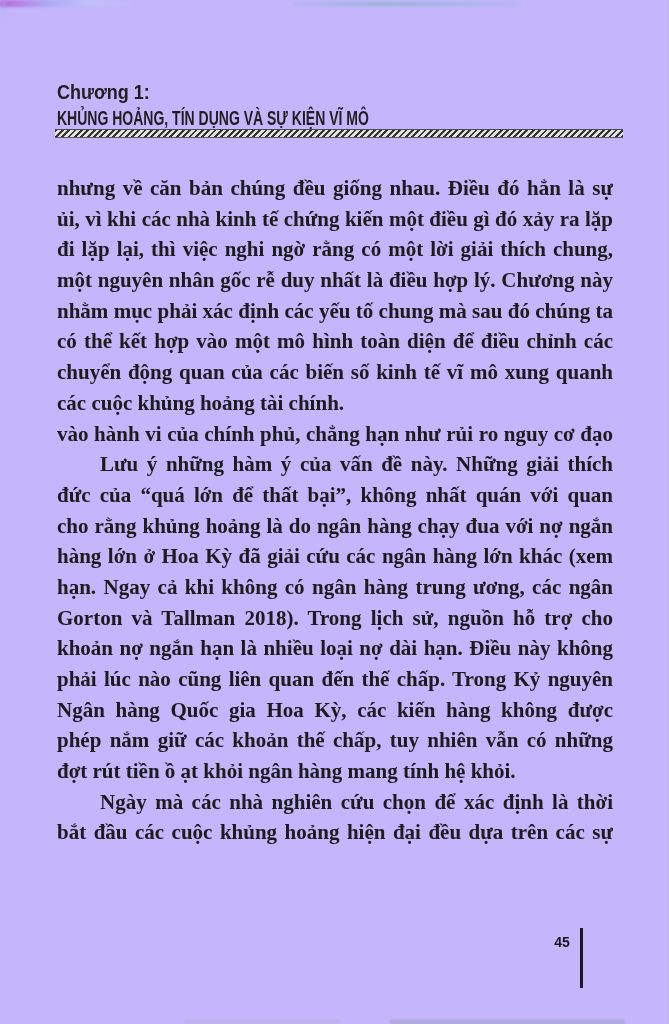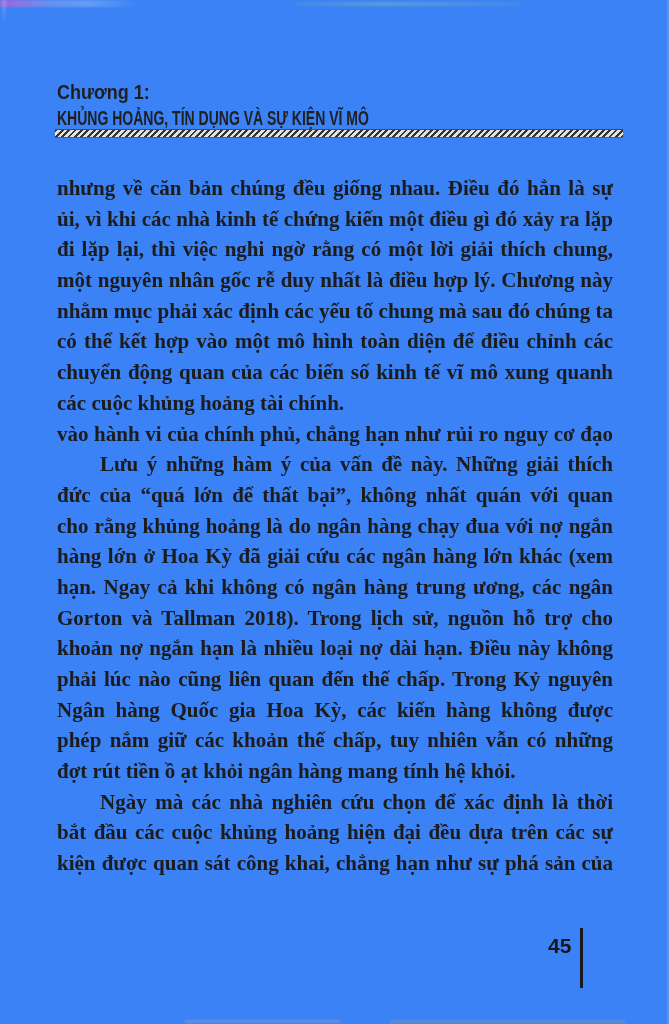--- a/index.html
+++ b/index.html
@@ -4,21 +4,21 @@
 <style>
   html, body {
     margin: 0;
     padding: 0;
     background: #ffffff;
   }
   .page {
     position: relative;
     width: 669px;
     height: 1024px;
-    background: #3b82f6;
+    background: #c4b5fd;
     overflow: hidden;
     font-family: "Liberation Serif", serif;
   }
 
   
   .artifact { position: absolute; pointer-events: none; }
   .smudge-top-left {
     left: 0; top: 0; width: 140px; height: 7px;
     background: linear-gradient(90deg,
       rgba(186,92,208,0.85) 0%,
@@ -104,24 +104,24 @@
   }
   .line.last { text-align-last: left; }
   .line.indent { text-indent: 43px; }
 
   
   .page-number {
     position: absolute;
     left: 548px; top: 934px;
     width: 28px;
     font-family: "Liberation Sans", sans-serif;
-    font-size: 21px;
+    font-size: 14px;
     font-weight: 600;
     color: #161616;
-    text-align: left;
+    text-align: center;
   }
   .page-bar {
     position: absolute;
     left: 580px; top: 928px;
     width: 3px; height: 60px;
     background: #1a1a1a;
   }
 </style>
 </head>
 <body>
@@ -159,19 +159,18 @@
     <div class="line">hạn. Ngay cả khi không có ngân hàng trung ương, các ngân</div>
     <div class="line">Gorton và Tallman 2018). Trong lịch sử, nguồn hỗ trợ cho</div>
     <div class="line">khoản nợ ngắn hạn là nhiều loại nợ dài hạn. Điều này không</div>
     <div class="line">phải lúc nào cũng liên quan đến thế chấp. Trong Kỷ nguyên</div>
     <div class="line">Ngân hàng Quốc gia Hoa Kỳ, các kiến hàng không được</div>
     <div class="line">phép nắm giữ các khoản thế chấp, tuy nhiên vẫn có những</div>
     <div class="line last">đợt rút tiền ồ ạt khỏi ngân hàng mang tính hệ khỏi.</div>
 
     <div class="line indent">Ngày mà các nhà nghiên cứu chọn để xác định là thời điểm</div>
     <div class="line">bắt đầu các cuộc khủng hoảng hiện đại đều dựa trên các sự</div>
-    <div class="line">kiện được quan sát công khai, chẳng hạn như sự phá sản của</div>
   </div>
 
   <div class="page-number">45</div>
   <div class="page-bar"></div>
 
 </div>
 
 </body></html>

